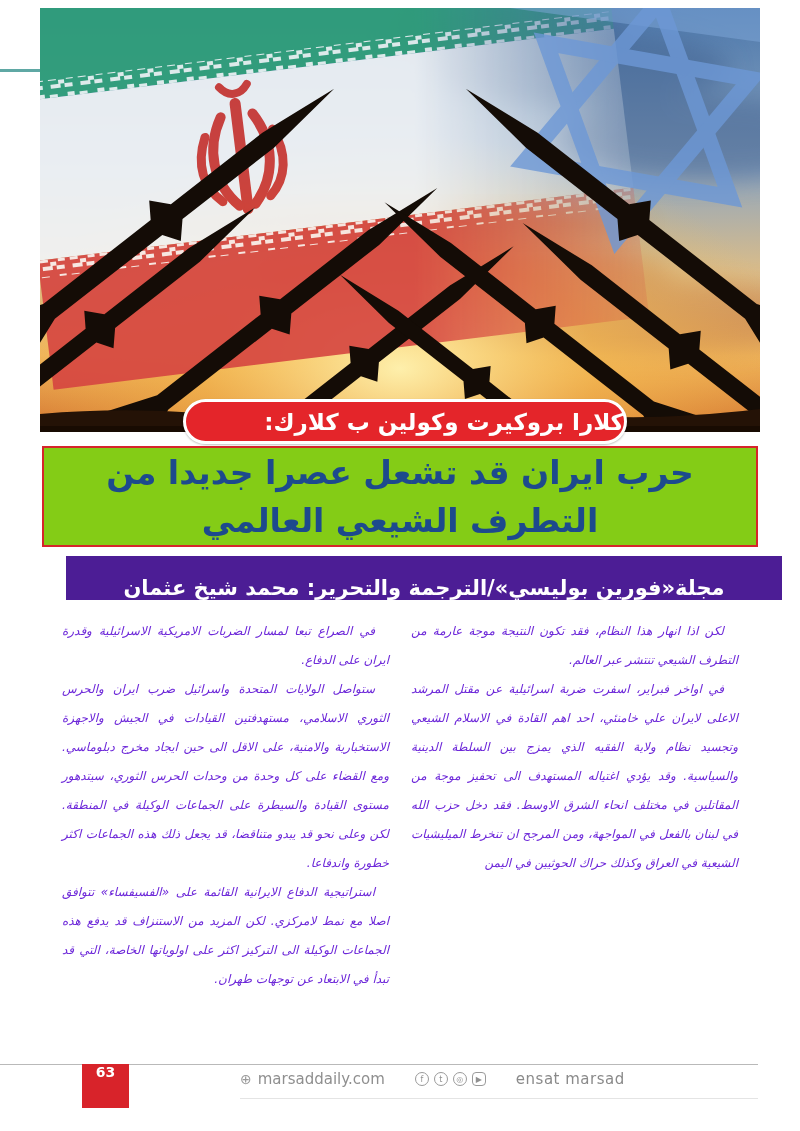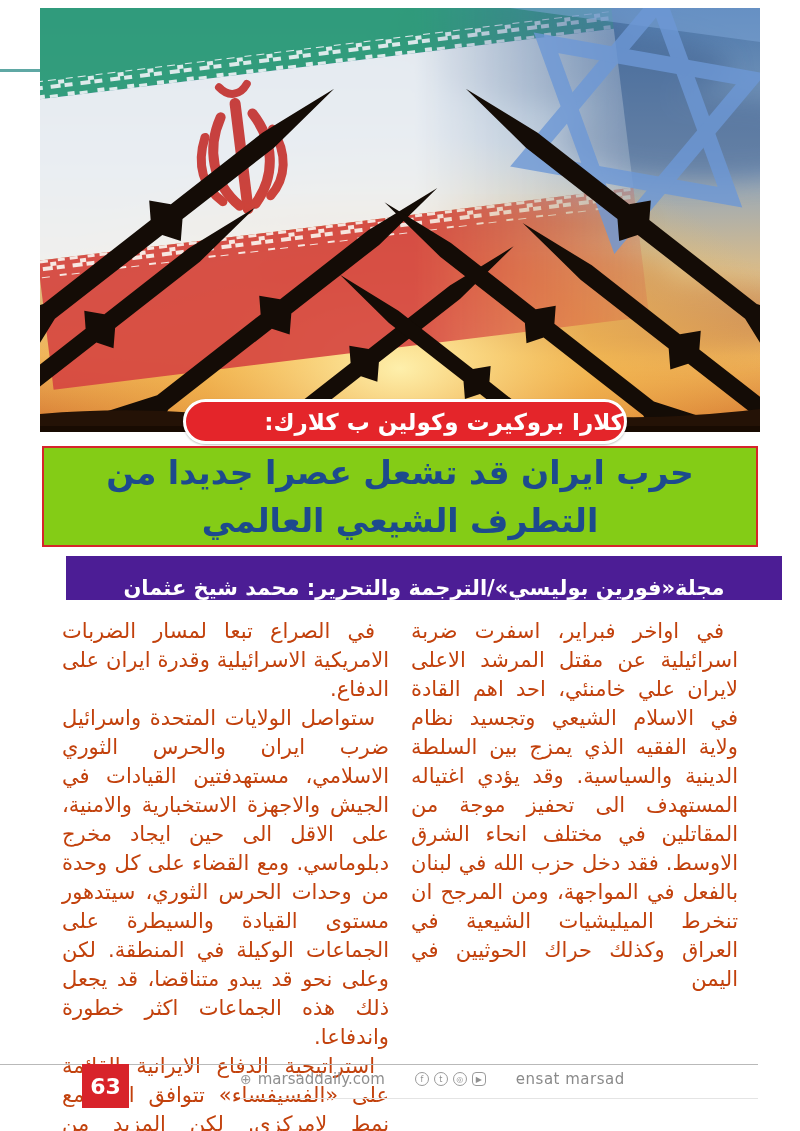--- a/index.html
+++ b/index.html
@@ -26,27 +26,27 @@
   }
   .source-bar{
     position:absolute;left:42px;top:556px;width:716px;height:44px;
     background:#4c1d95;color:#ffffff;display:flex;align-items:flex-end;justify-content:center;
     font-size:21px;font-weight:bold;direction:rtl;margin-left:24px;
   }
   .article{
     position:absolute;left:62px;top:617px;width:676px;height:430px;
     direction:rtl;display:flex;column-gap:22px;
   }
-  .article .col{width:327px;font-size:21px;line-height:29px;color:#c2410c;text-align:justify;}
+  .article .col{width:327px;font-size:12px;line-height:29px;color:#6d28d9;text-align:justify;font-style:italic;}
   .article p{margin:0;text-indent:14px;}
   .footer-line{position:absolute;left:0;top:1064px;width:758px;height:1px;background:#b9b9b9;}
   .page-badge{
     position:absolute;left:82px;top:1064px;width:47px;height:44px;background:#d8232a;
-    color:#ffffff;display:flex;align-items:center;justify-content:center;
-    font-weight:bold;font-size:22px;
+    color:#ffffff;display:flex;justify-content:center;
+    font-weight:bold;font-size:14px;
   }
   .footer-items{
     position:absolute;left:240px;top:1066px;width:518px;height:26px;
     display:flex;align-items:center;column-gap:30px;
     color:#8f8f8f;font-size:15px;border-bottom:1px solid #e4e4e4;padding-bottom:6px;
   }
   .footer-items .site{display:flex;align-items:center;gap:6px;}
   .globe{font-size:14px;color:#9a9a9a;}
   .socials{display:flex;align-items:center;gap:5px;}
   .soc{
@@ -163,20 +163,21 @@
 <div class="headline-box">
   <span>حرب ايران قد تشعل عصرا جديدا من التطرف الشيعي العالمي</span>
 </div>
 
 <div class="source-bar">
   <span>مجلة«فورين بوليسي»/الترجمة والتحرير: محمد شيخ عثمان</span>
 </div>
 
 <div class="article">
   <div class="col">
+    <p>لكن اذا انهار هذا النظام، فقد تكون النتيجة موجة عارمة من التطرف الشيعي تنتشر عبر العالم.</p>
     <p>في اواخر فبراير، اسفرت ضربة اسرائيلية عن مقتل المرشد الاعلى لايران علي خامنئي، احد اهم القادة في الاسلام الشيعي وتجسيد نظام ولاية الفقيه الذي يمزج بين السلطة الدينية والسياسية. وقد يؤدي اغتياله المستهدف الى تحفيز موجة من المقاتلين في مختلف انحاء الشرق الاوسط. فقد دخل حزب الله في لبنان بالفعل في المواجهة، ومن المرجح ان تنخرط الميليشيات الشيعية في العراق وكذلك حراك الحوثيين في اليمن</p>
   </div>
   <div class="col">
     <p>في الصراع تبعا لمسار الضربات الامريكية الاسرائيلية وقدرة ايران على الدفاع.</p>
     <p>ستواصل الولايات المتحدة واسرائيل ضرب ايران والحرس الثوري الاسلامي، مستهدفتين القيادات في الجيش والاجهزة الاستخبارية والامنية، على الاقل الى حين ايجاد مخرج دبلوماسي. ومع القضاء على كل وحدة من وحدات الحرس الثوري، سيتدهور مستوى القيادة والسيطرة على الجماعات الوكيلة في المنطقة. لكن وعلى نحو قد يبدو متناقضا، قد يجعل ذلك هذه الجماعات اكثر خطورة واندفاعا.</p>
     <p>استراتيجية الدفاع الايرانية القائمة على «الفسيفساء» تتوافق اصلا مع نمط لامركزي. لكن المزيد من الاستنزاف قد يدفع هذه الجماعات الوكيلة الى التركيز اكثر على اولوياتها الخاصة، التي قد تبدأ في الابتعاد عن توجهات طهران.</p>
   </div>
 </div>
 
 <div class="footer-line"></div>

